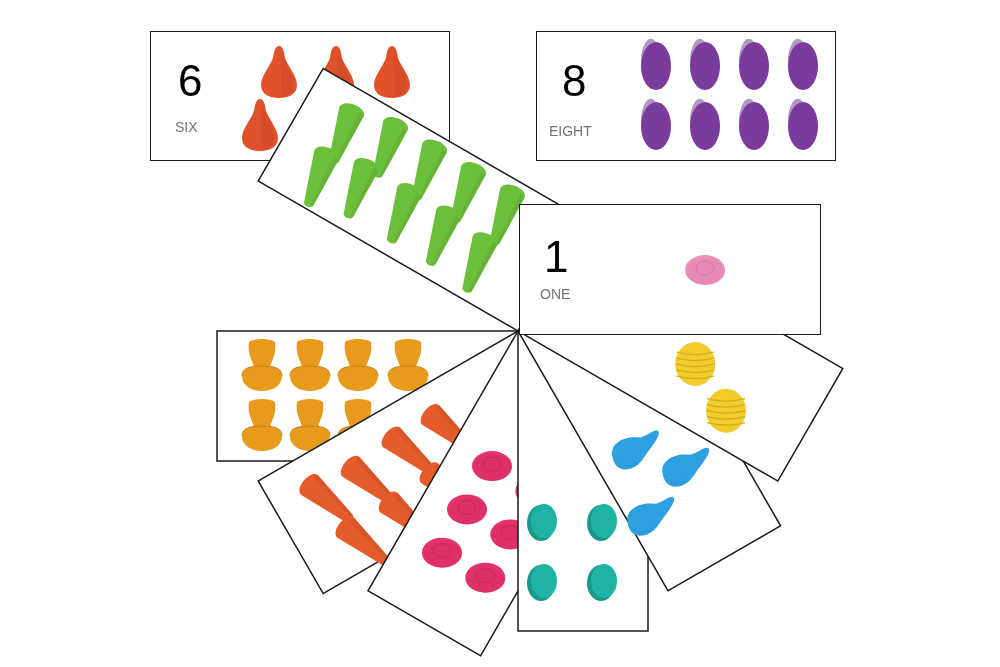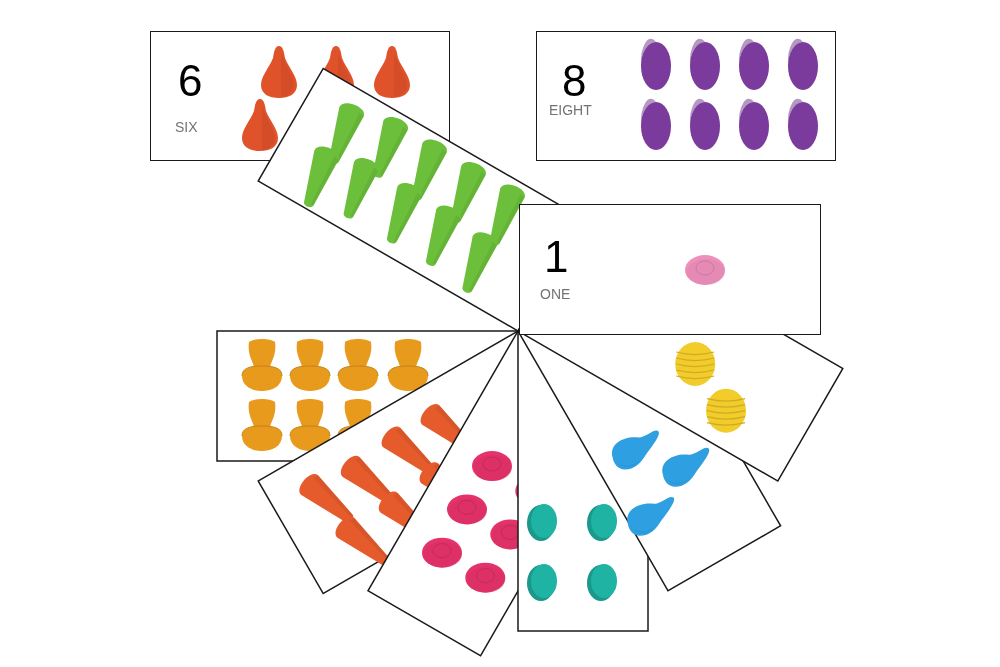--- a/index.html
+++ b/index.html
@@ -40,21 +40,21 @@
       </g>
       <g transform="translate(222,93) rotate(0)">
         <path d="M0,-26 C4,-26 5,-20 6,-14 C10,-4 18,4 18,13 C18,22 10,26 0,26 C-10,26 -18,22 -18,13 C-18,4 -10,-4 -6,-14 C-5,-20 -4,-26 0,-26 Z" fill="#e0522a"></path>
         <path d="M2,-20 C4,-10 14,2 15,13 C15,20 9,24 2,25 Z" fill="#be4624" opacity="0.35"></path>
       </g>
     </svg>
 </div>
 
 <div class="card" style="left:536px;top:31px;width:300px;height:130px;">
   <div class="num" style="left:25px;top:27px;">8</div>
-  <div class="word" style="left:12px;top:71px;">EIGHT</div>
+  <div class="word" style="left:12px;top:92px;">EIGHT</div>
   <svg id="pieces-eight" width="300" height="130">
       <g transform="translate(119,34) rotate(0)">
         <ellipse cx="0" cy="0" rx="15" ry="24" fill="#7a3b9c"></ellipse>
         <path d="M-15,0 A15,24 0 0 1 0,-24 A10,24 0 0 0 -15,0 Z" fill="#683285" opacity="0.5"></path>
       </g>
       <g transform="translate(168,34) rotate(0)">
         <ellipse cx="0" cy="0" rx="15" ry="24" fill="#7a3b9c"></ellipse>
         <path d="M-15,0 A15,24 0 0 1 0,-24 A10,24 0 0 0 -15,0 Z" fill="#683285" opacity="0.5"></path>
       </g>
       <g transform="translate(217,34) rotate(0)">

